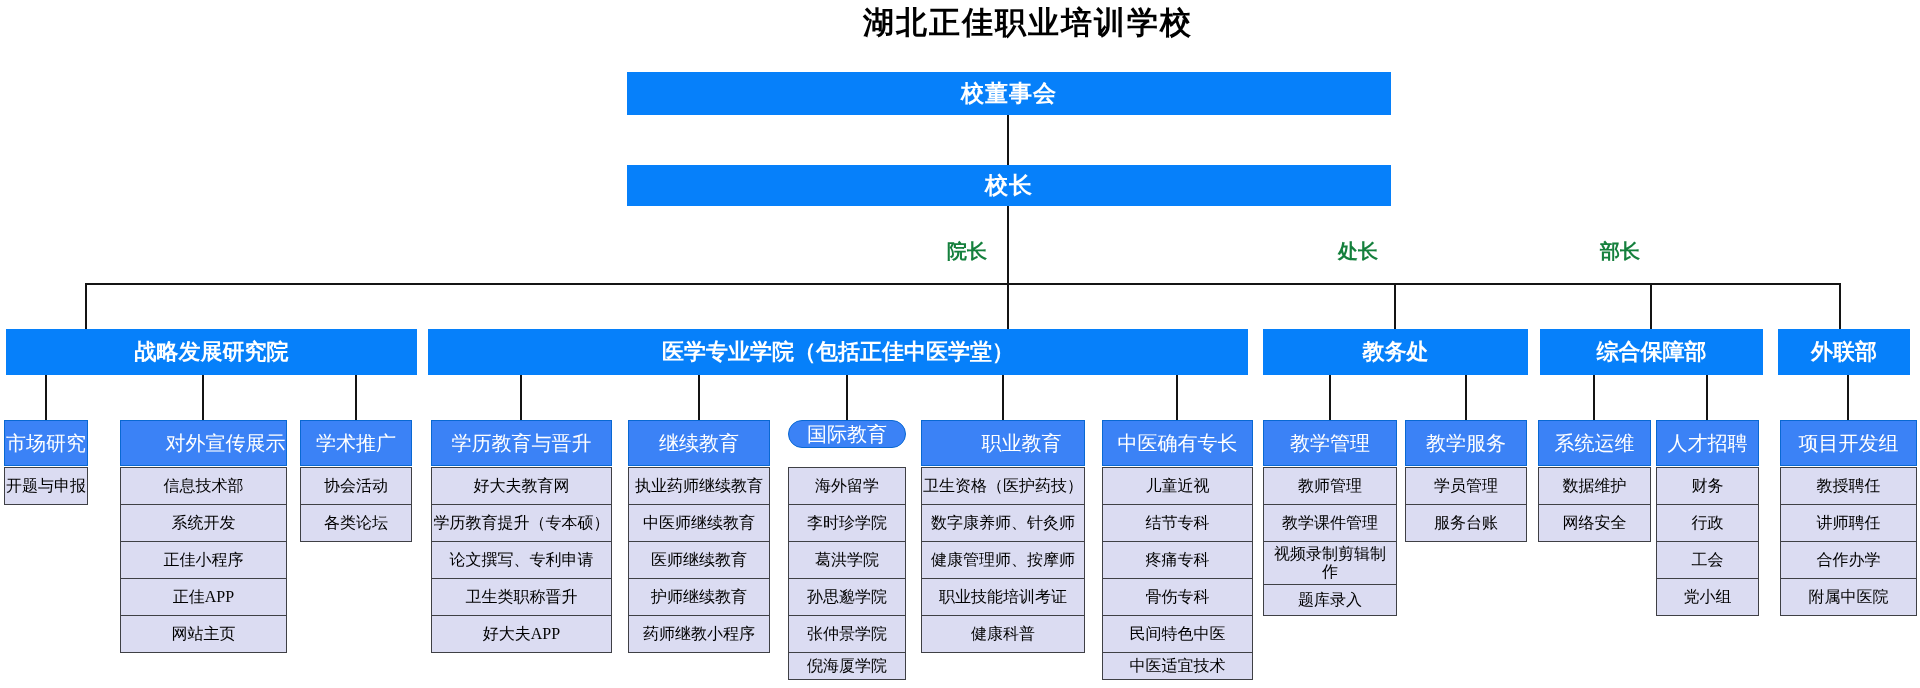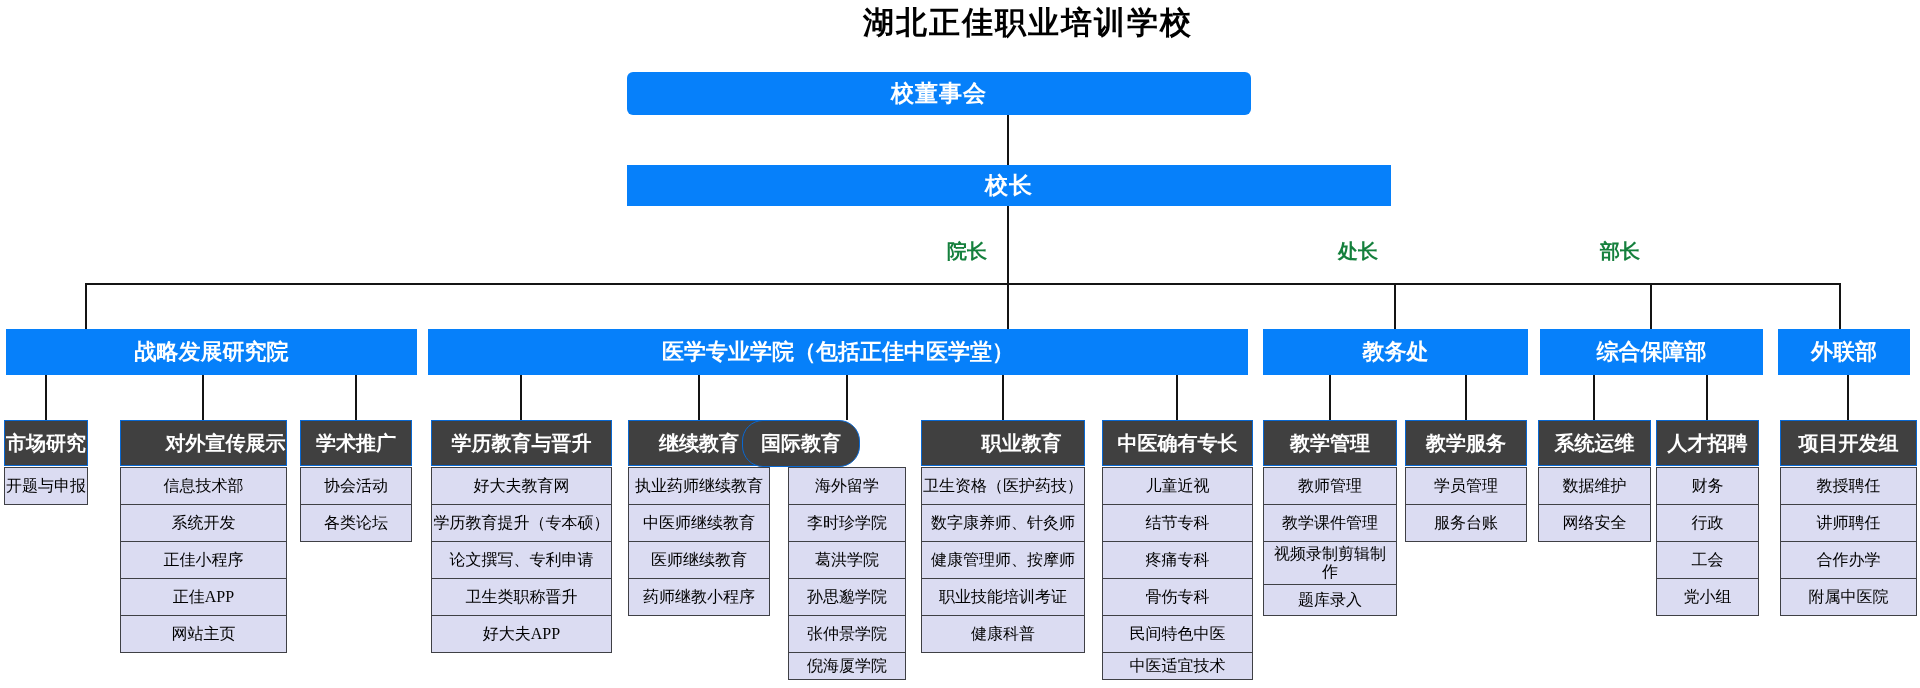--- a/index.html
+++ b/index.html
@@ -13,22 +13,22 @@
   }
   .bignode{
     position:absolute;background:#0680FA;color:#fff;font-weight:bold;font-size:23px;
     display:flex;align-items:center;justify-content:center;white-space:nowrap;letter-spacing:1px;
   }
   .deptbar{
     position:absolute;background:#0680FA;color:#fff;font-weight:bold;font-size:22px;
     display:flex;align-items:center;justify-content:center;white-space:nowrap;
   }
   .divhead{
-    position:absolute;background:#404040;border:1px solid #0968D2;color:#fff;
-    font-weight:bold;font-size:20px;display:flex;align-items:center;justify-content:center;
+    position:absolute;background:#3b82f6;border:1px solid #0968D2;color:#fff;
+    font-weight:normal;font-size:20px;display:flex;align-items:center;justify-content:center;
     white-space:nowrap;box-sizing:border-box;
   }
   .rolelabel{
     position:absolute;transform:translateX(-50%);font-size:20px;font-weight:bold;color:#15803d;white-space:nowrap;
   }
   .leafcol{position:absolute;}
   .cell{
     box-sizing:border-box;height:38px;margin-top:-1px;background:#DBDCF2;border:1px solid #3F4045;
     display:flex;align-items:center;justify-content:center;
     font-size:16px;color:#000;white-space:nowrap;padding:0 2px;overflow:hidden;
@@ -41,21 +41,21 @@
   .vline{width:2px;}
   .hline{height:2px;}
 </style>
 </head>
 <body>
 
 <div id="stage">
 
   <div class="title" style="left:1028px;top:2px;">湖北正佳职业培训学校</div>
 
-  <div class="bignode" style="left:627px;top:72px;width:624px;height:43px;border-radius:6px;">校董事会</div>
+  <div class="bignode" style="left:627px;top:72px;width:764px;height:43px;">校董事会</div>
   <div class="bignode" style="left:627px;top:165px;width:764px;height:41px;">校长</div>
 
   <div class="rolelabel" style="left:967px;top:238px;">院长</div>
   <div class="rolelabel" style="left:1358px;top:238px;">处长</div>
   <div class="rolelabel" style="left:1620px;top:238px;">部长</div>
 
   <div class="vline" style="left:1007px;top:115px;height:50px;"></div>
   <div class="vline" style="left:1007px;top:206px;height:123px;"></div>
   <div class="hline" style="left:85px;top:283px;width:1756px;"></div>
 
@@ -82,21 +82,21 @@
   <div class="vline" style="left:1465px;top:375px;height:45px;"></div>
   <div class="vline" style="left:1593px;top:375px;height:45px;"></div>
   <div class="vline" style="left:1706px;top:375px;height:45px;"></div>
   <div class="vline" style="left:1847px;top:375px;height:45px;"></div>
 
   <div class="divhead" style="left:4px;top:420px;width:84px;height:46px;">市场研究</div>
   <div class="divhead" style="left:120px;top:420px;width:167px;height:46px;padding-left:44px;">对外宣传展示</div>
   <div class="divhead" style="left:300px;top:420px;width:112px;height:46px;">学术推广</div>
   <div class="divhead" style="left:431px;top:420px;width:181px;height:46px;">学历教育与晋升</div>
   <div class="divhead" style="left:628px;top:420px;width:142px;height:46px;">继续教育</div>
-  <div class="divhead" style="left:742px;top:420px;width:118px;height:47px;border-radius:21px;">国际教育</div>
+  <div class="divhead" style="left:788px;top:420px;width:118px;height:28px;border-radius:21px;">国际教育</div>
   <div class="divhead" style="left:921px;top:420px;width:164px;height:46px;padding-left:37px;">职业教育</div>
   <div class="divhead" style="left:1102px;top:420px;width:151px;height:46px;">中医确有专长</div>
   <div class="divhead" style="left:1263px;top:420px;width:134px;height:46px;">教学管理</div>
   <div class="divhead" style="left:1405px;top:420px;width:122px;height:46px;">教学服务</div>
   <div class="divhead" style="left:1538px;top:420px;width:113px;height:46px;">系统运维</div>
   <div class="divhead" style="left:1656px;top:420px;width:103px;height:46px;">人才招聘</div>
   <div class="divhead" style="left:1780px;top:420px;width:137px;height:46px;">项目开发组</div>
 
   <div class="leafcol" style="left:4px;top:466px;width:84px;">
     <div class="cell">开题与申报</div>
@@ -120,20 +120,21 @@
     <div class="cell">学历教育提升（专本硕）</div>
     <div class="cell">论文撰写、专利申请</div>
     <div class="cell">卫生类职称晋升</div>
     <div class="cell">好大夫APP</div>
   </div>
 
   <div class="leafcol" style="left:628px;top:466px;width:142px;">
     <div class="cell">执业药师继续教育</div>
     <div class="cell">中医师继续教育</div>
     <div class="cell">医师继续教育</div>
+    <div class="cell">护师继续教育</div>
     <div class="cell">药师继教小程序</div>
   </div>
 
   <div class="leafcol" style="left:788px;top:466px;width:118px;">
     <div class="cell">海外留学</div>
     <div class="cell">李时珍学院</div>
     <div class="cell">葛洪学院</div>
     <div class="cell">孙思邈学院</div>
     <div class="cell">张仲景学院</div>
     <div class="cell cell-short">倪海厦学院</div>

